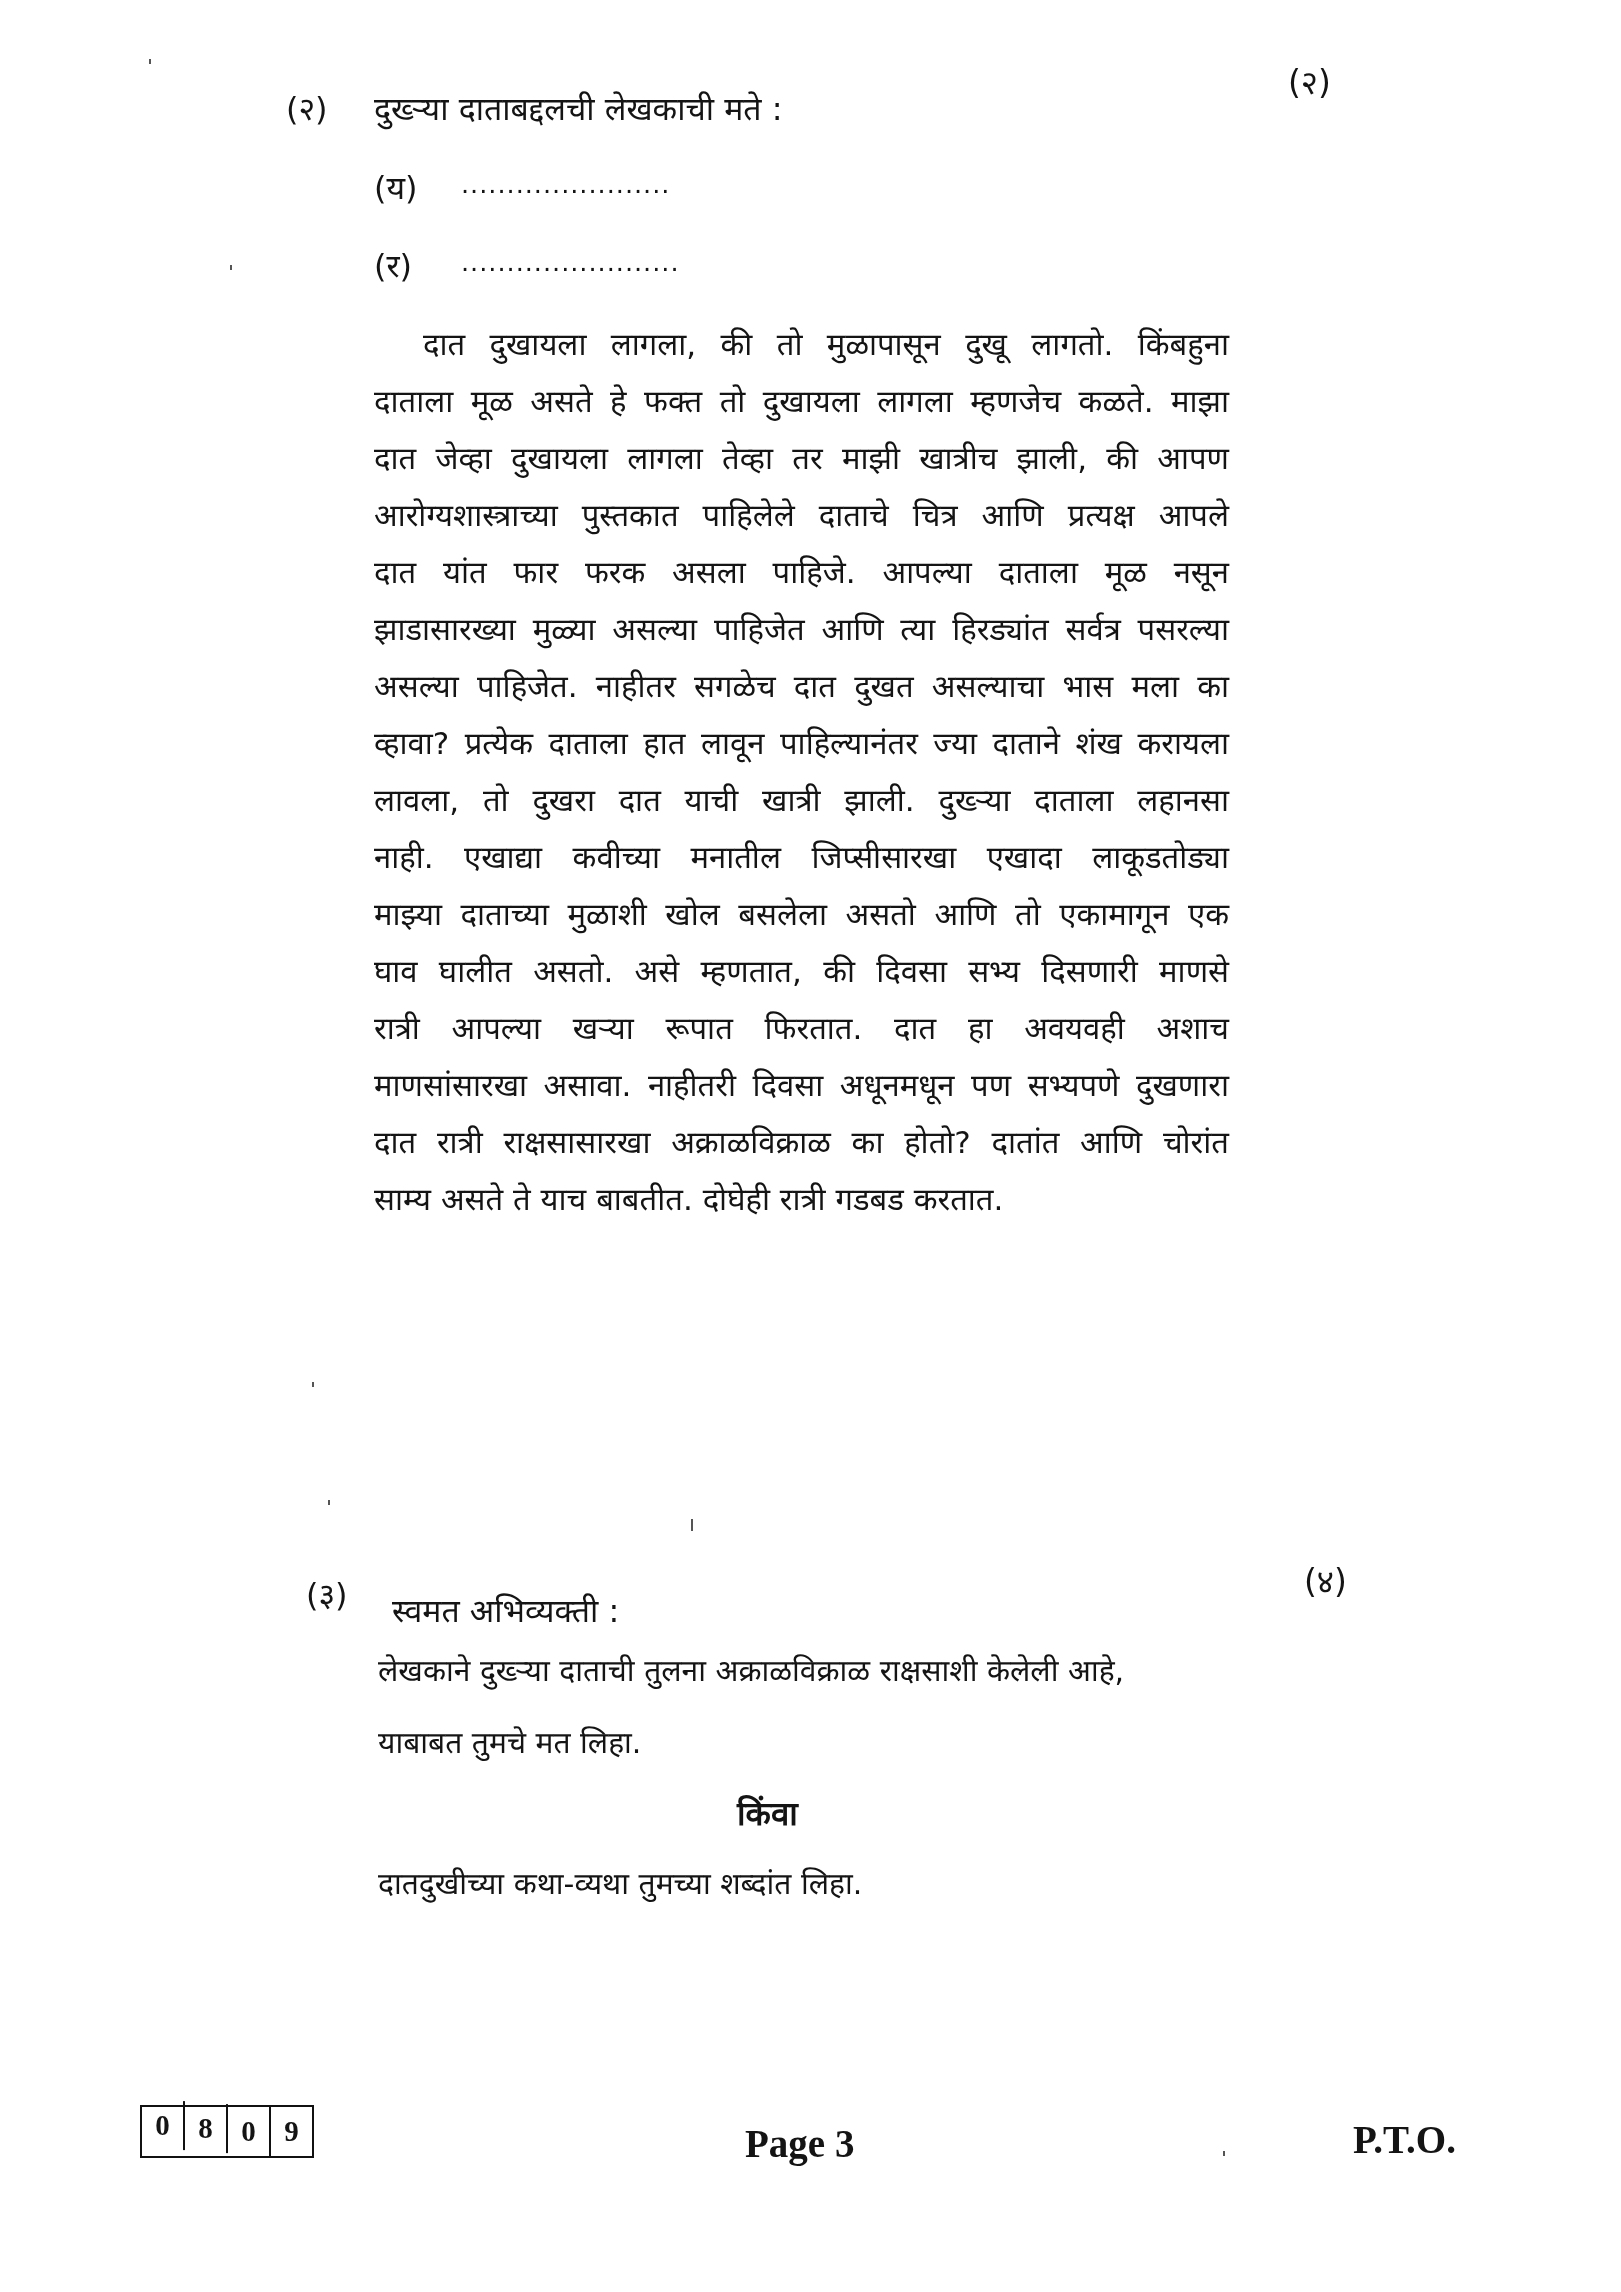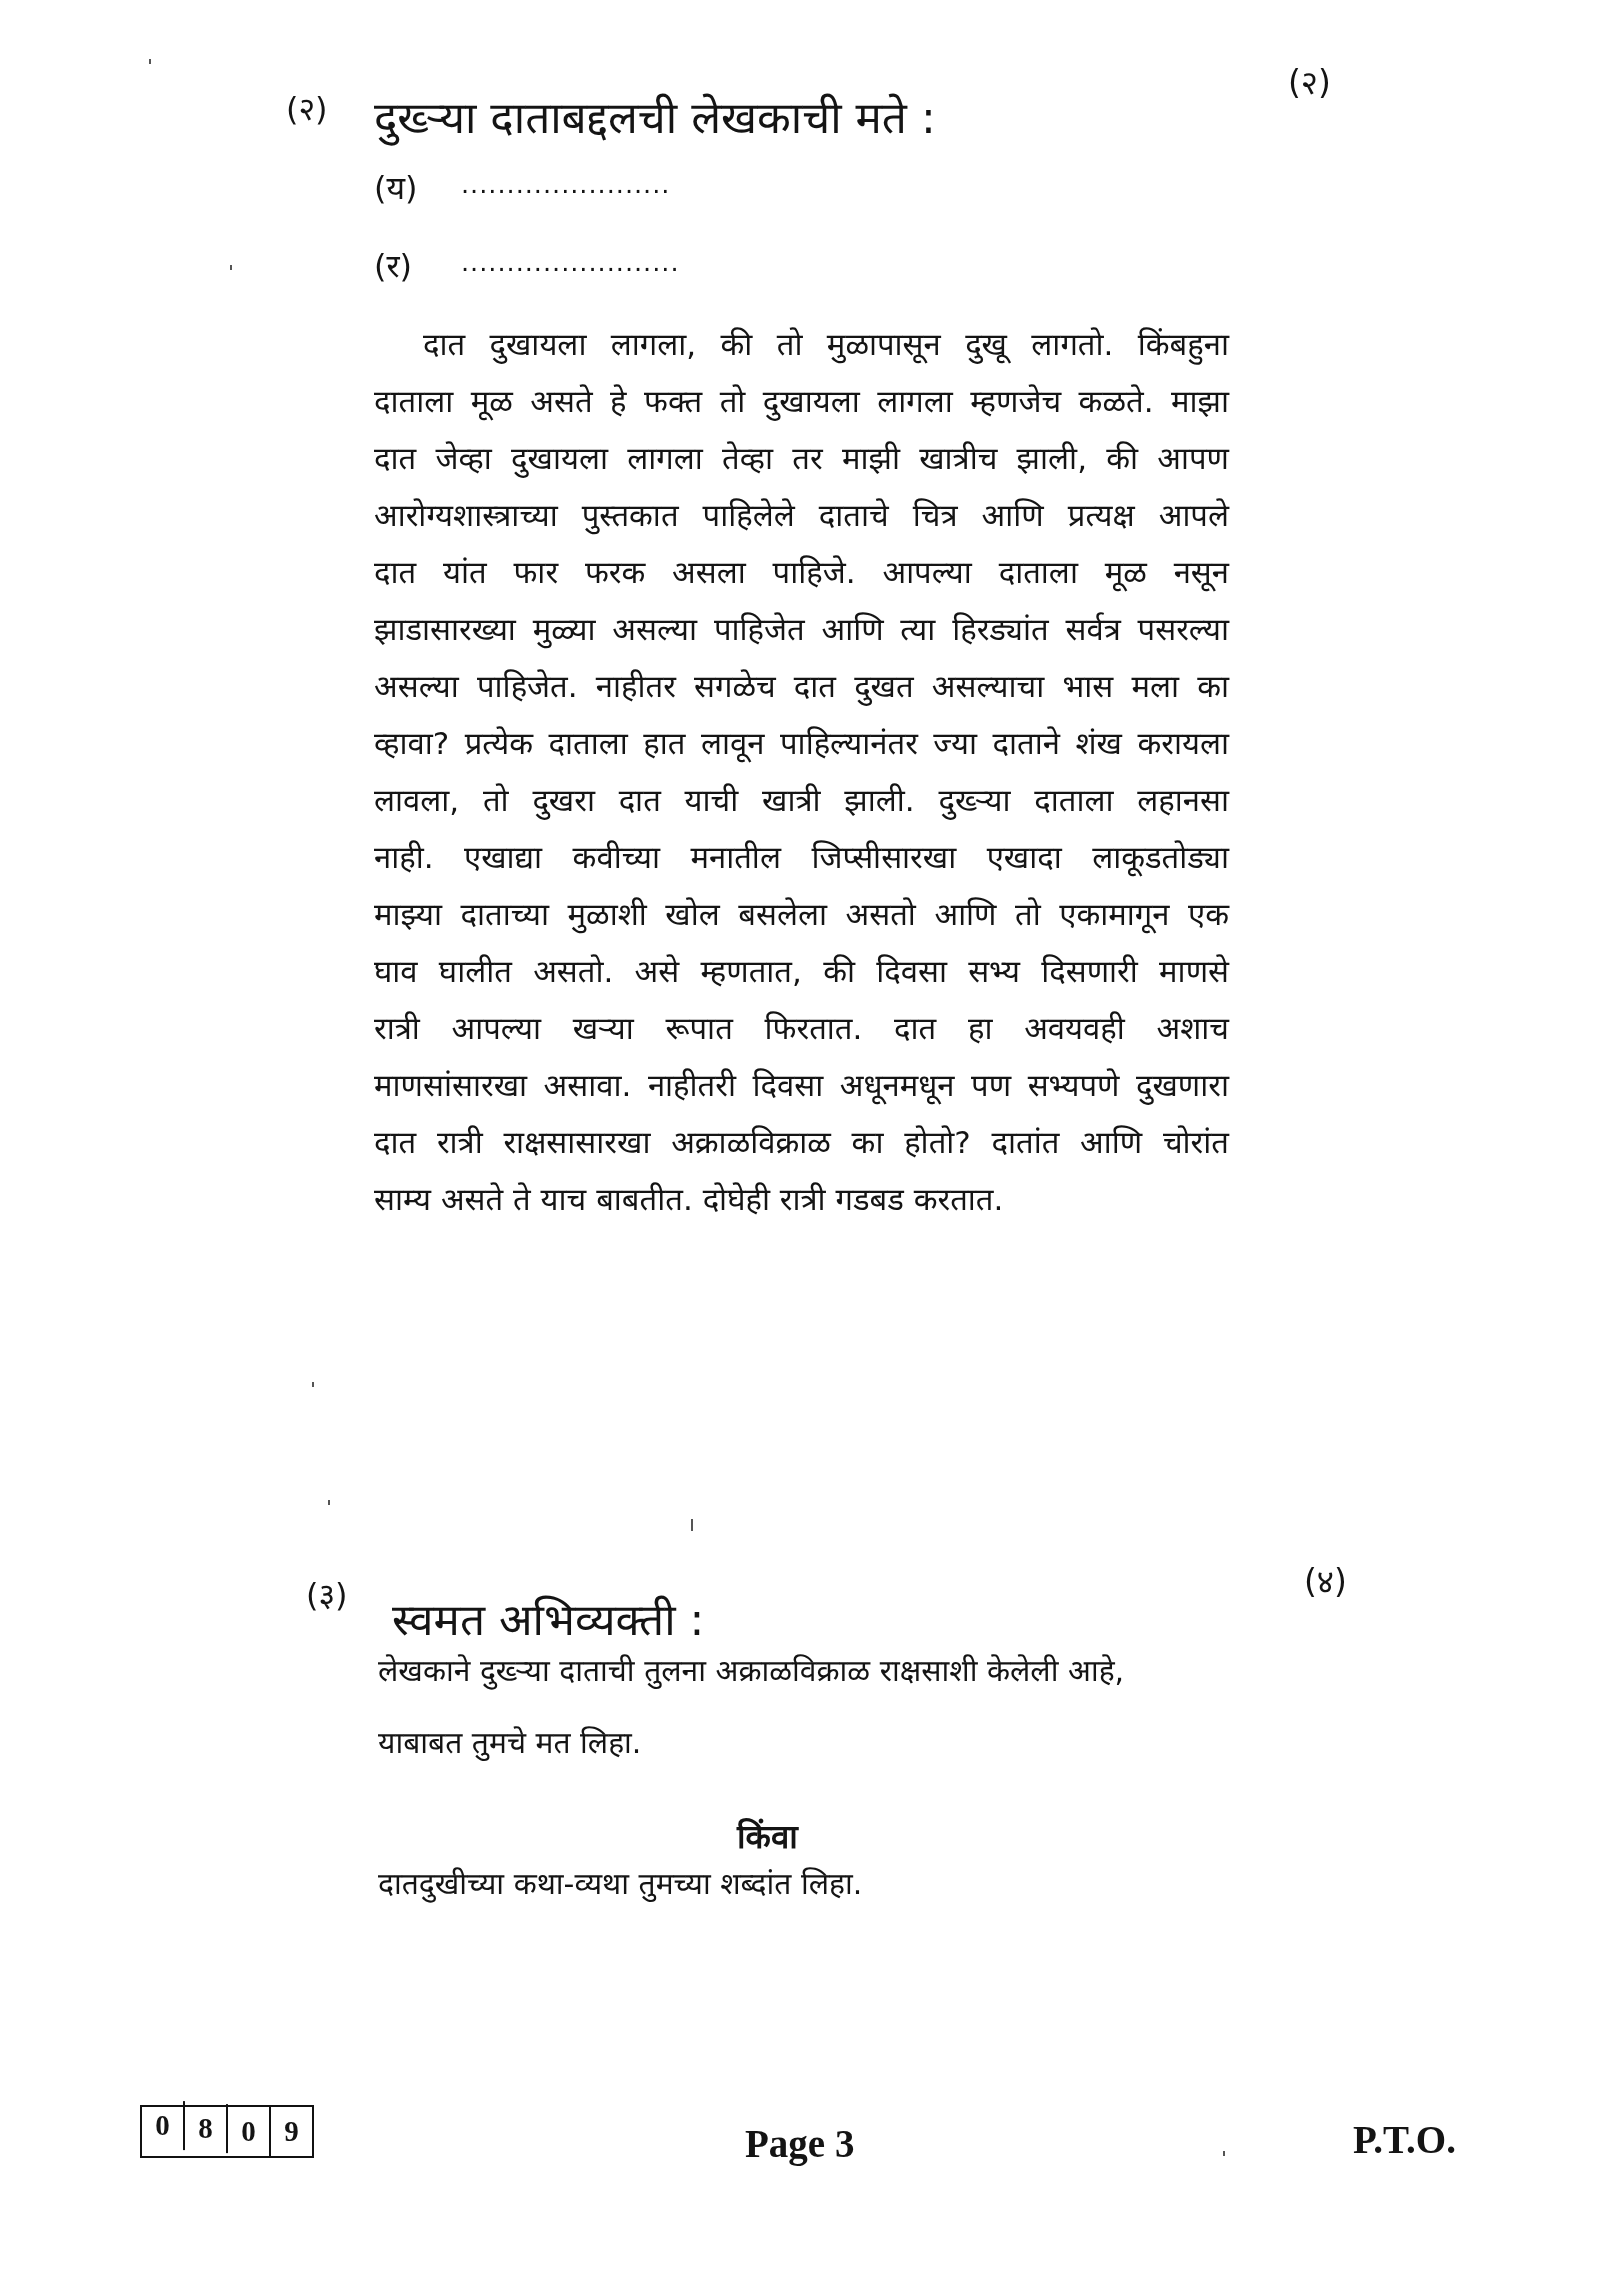--- a/index.html
+++ b/index.html
@@ -2,35 +2,35 @@
 <html><head>
 <meta charset="utf-8">
 <style>
   html, body { margin: 0; padding: 0; background: #ffffff; }
   body {
     width: 1621px; height: 2293px; position: relative; overflow: hidden;
     font-family: "DejaVu Sans", sans-serif; color: #141414;
   }
   .abs { position: absolute; white-space: nowrap; }
   .q-num { font-size: 32px; }
-  .q-title { font-size: 44px; text-align: right; }
+  .q-title { font-size: 32px; text-align: right; }
   .marks { font-size: 33px; }
   .sub-label { font-size: 32px; }
   .dots { font-size: 25.5px; letter-spacing: 1px; }
   .passage {
     position: absolute; left: 374px; top: 316px; width: 855px;
     font-size: 31px; line-height: 57px;
   }
   .passage .line {
     display: block; text-align: justify; text-align-last: justify; white-space: nowrap;
   }
   .passage .line.first { padding-left: 49px; }
   .passage .line.last { text-align-last: left; }
   .q-text { font-size: 30px; }
-  .kinva { font-size: 33px; font-weight: bold; margin-top: 23px; }
+  .kinva { font-size: 33px; font-weight: bold; }
   .footer-code {
     position: absolute; left: 140px; top: 2105px; display: flex;
     border: 2.9px solid #111; border-left-width: 2.9px;
     transform: skewY(0deg);
   }
   .footer-code .cell {
     width: 41px; height: 49px; border-right: 2px solid #111;
     display: flex; align-items: center; justify-content: center;
     font-family: "Liberation Serif", serif; font-weight: bold; font-size: 29px;
   }

